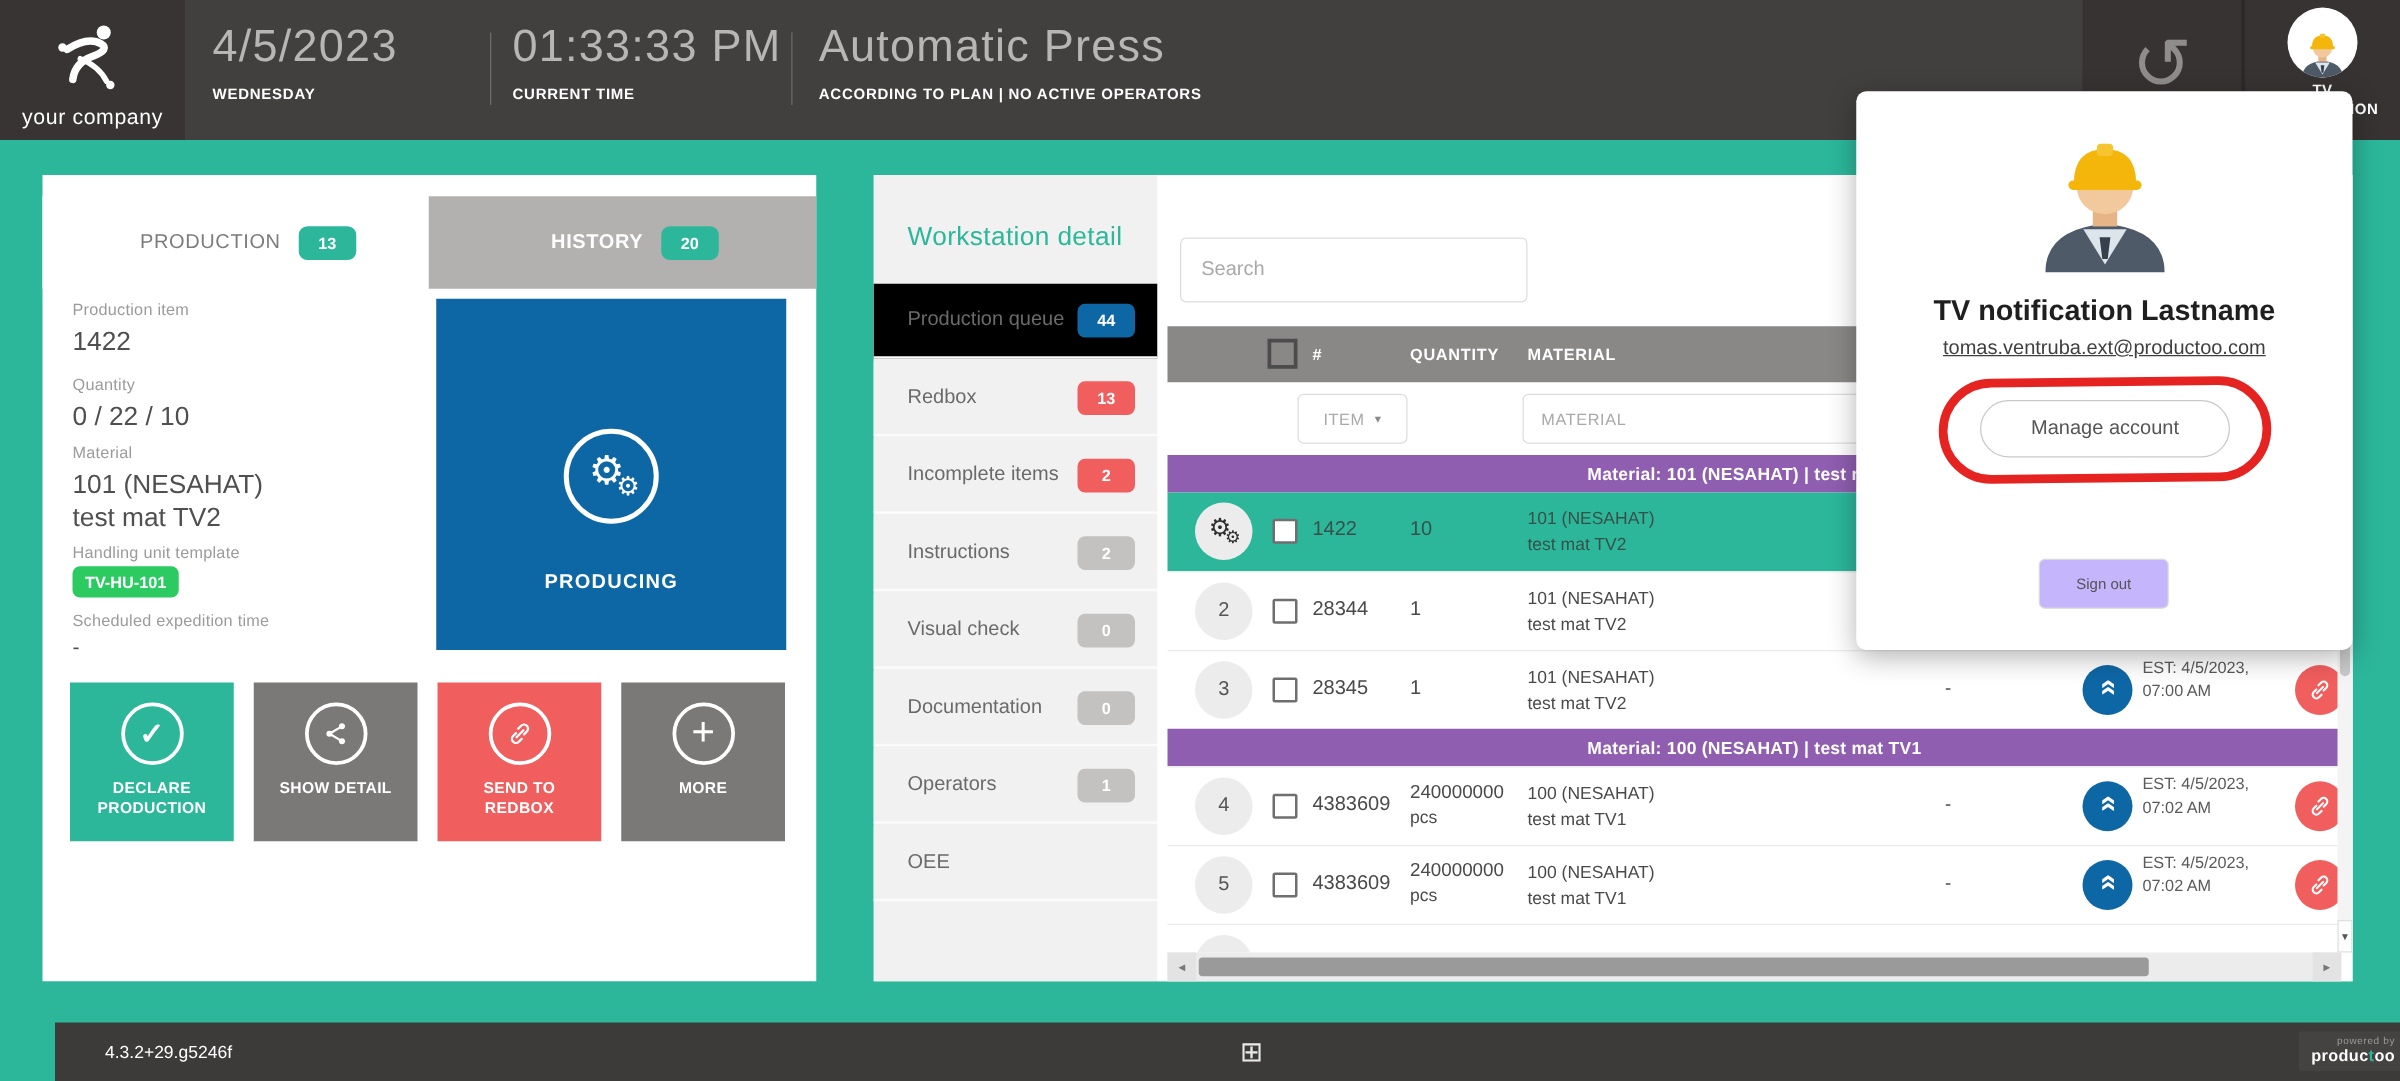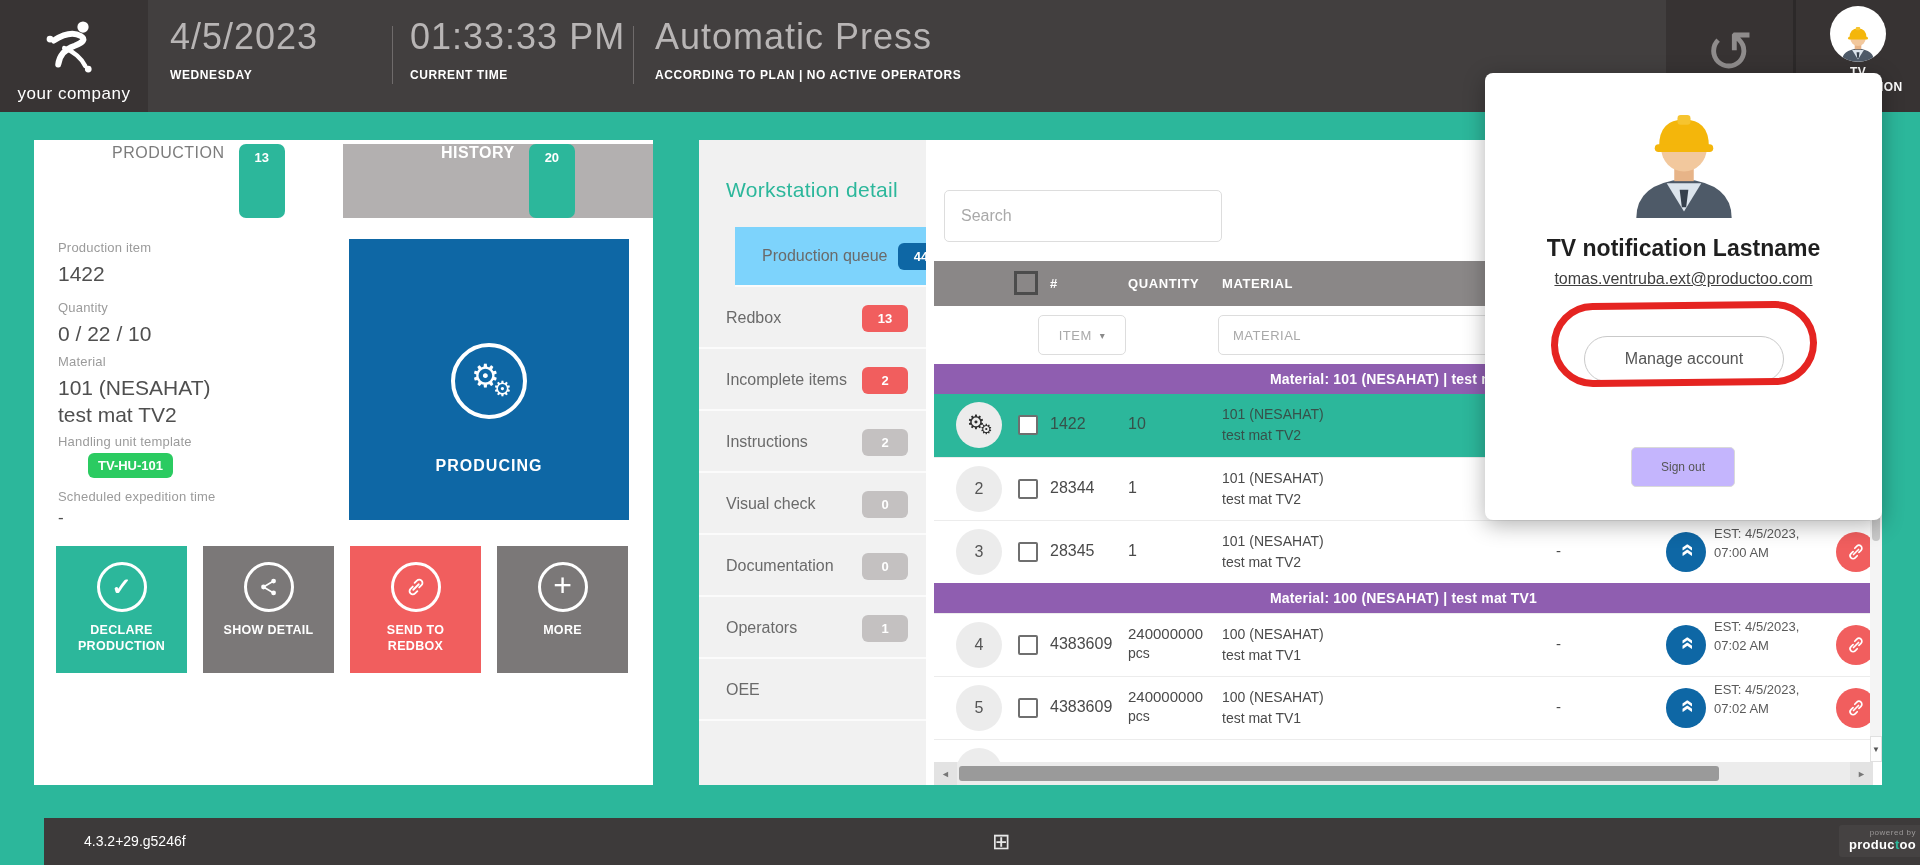--- a/index.html
+++ b/index.html
@@ -22,32 +22,32 @@
   .undo-glyph { font-size:58px; color:#8F8C8C; line-height:1; transform:translateY(-4px); }
   .hdark-div { position:absolute; left:1793px; top:0; width:3px; height:112px; background:#2C2929; }
   .avatar-block { position:absolute; left:1796px; top:0; width:124px; height:112px; background:#373333;
                   display:flex; flex-direction:column; align-items:center; }
   .avatar { width:56px; height:56px; margin-top:6px; border-radius:50%; background:#fff; overflow:hidden;
             display:flex; align-items:flex-end; justify-content:center; cursor:pointer; }
   .avatar-label { color:#fff; font-size:12px; font-weight:bold; text-align:center; line-height:15px; margin-top:3px; letter-spacing:.4px; }
 
   
   .prod-card { position:absolute; left:34px; top:140px; width:619px; height:645px; background:#fff; z-index:1; }
-  .tab { position:absolute; top:4px; height:74px; display:flex; justify-content:center; cursor:pointer;padding-left:20px; }
+  .tab { position:absolute; top:17px; height:74px; display:flex; align-items:center; justify-content:center; cursor:pointer;padding-left:20px; }
   .tab-production { left:0; width:309px; background:#fff; }
   .tab-history { left:309px; width:310px; background:#B3B0B0; }
   .tab-label { font-size:16px; color:#7C7C7C; letter-spacing:.5px; }
   .tab-history .tab-label { color:#fff; font-weight:bold; }
   .count-badge { margin-left:14px; background:#2CB79B; color:#fff; font-size:13px; font-weight:bold;
                  padding:6px 16px; border-radius:7px; }
   .fields { position:absolute; left:24px; top:0; width:280px; }
   .f-label { position:absolute; font-size:13px; color:#9B9B9B; letter-spacing:.2px; white-space:nowrap; }
   .f-value { position:absolute; font-size:21px; color:#4F4F4F; white-space:nowrap; }
   .hu-badge { position:absolute; background:#2BCB61; color:#fff; font-size:13px; font-weight:bold;
-              padding:5px 10px; border-radius:6px;margin-left:30px; }
+              padding:5px 10px; border-radius:6px; }
   .status-tile { position:absolute; left:315px; top:99px; width:280px; height:281px; background:#0E67A5; }
   .status-circle { position:absolute; left:102px; top:104px; width:76px; height:76px; border:4px solid #fff;
                    border-radius:50%; }
   .gear-big { position:absolute; left:16px; top:10px; font-size:32px; color:#fff; }
   .gear-small { position:absolute; left:38px; top:30px; font-size:21px; color:#fff; }
   .status-label { position:absolute; left:0; top:218px; width:100%; text-align:center;
                   color:#fff; font-size:16px; font-weight:bold; letter-spacing:1px; }
   .action-tile { position:absolute; top:406px; width:131px; height:127px; cursor:pointer;
                  display:flex; flex-direction:column; align-items:center; padding-top:16px; }
   .a-green { left:22px;  background:#2CB79B; }
@@ -60,21 +60,21 @@
                   line-height:1.3; letter-spacing:.3px; padding:0 8px; }
   .glyph-check { font-size:24px; font-weight:bold; }
   .glyph-plus { font-size:32px; font-weight:normal; line-height:1; transform:translateY(-2px); }
 
   
   .main-card { position:absolute; left:699px; top:140px; width:1183px; height:645px; background:#fff; z-index:1; }
   .ws-sidebar { position:absolute; left:0; top:0; width:227px; height:645px; background:#F1F1F1; }
   .ws-title { position:absolute; left:27px; top:38px; font-size:21px; color:#2CB79B; letter-spacing:.3px; }
   .ws-item { position:absolute; left:0; width:227px; height:60px; border-bottom:2px solid #FBFBFB;
              display:flex; align-items:center; padding-left:27px; cursor:pointer; background:#F1F1F1; }
-  .ws-item.active { background:#7dd3fc;margin-left:36px; }
+  .ws-item.active { background:#000000; }
   .ws-label { font-size:16px; color:#6A6A6A; }
   .ws-badge { position:absolute; right:18px; width:46px; height:27px; border-radius:6px;
               display:flex; align-items:center; justify-content:center; color:#fff; font-size:13px; font-weight:bold; }
   .b-blue { background:#0E67A5; } .b-red { background:#F15E5E; } .b-gray { background:#C4C1C1; }
 
   .table-area { position:absolute; left:227px; top:0; width:956px; height:645px; background:#fff; }
   .search-box { position:absolute; left:18px; top:50px; width:278px; height:52px; border:1.5px solid #DDD;
                 border-radius:5px; font-size:16px; color:#555; padding:0 16px; outline:none;
                 font-family:"Liberation Sans", sans-serif; }
   .search-box::placeholder { color:#A9A9A9; }
@@ -128,21 +128,21 @@
 
   
   .popup { position:absolute; left:1485px; top:73px; width:397px; height:447px; background:#fff; z-index:50;
            border-radius:8px; box-shadow:0 5px 22px rgba(0,0,0,.3); }
   .popup-avatar { position:absolute; left:0; top:28px; width:100%; display:flex; justify-content:center; }
   .popup-name { position:absolute; left:0; top:162px; width:100%; text-align:center;
                 font-size:23px; font-weight:bold; color:#1F1F1F; }
   .popup-email { position:absolute; left:0; top:197px; width:100%; text-align:center; font-size:16px; color:#3F3F3F;text-decoration:underline; }
   .manage-btn { position:absolute; left:99px; top:247px; width:200px; height:46px; background:#fff;
                 border:1.5px solid #C9C9C9; border-radius:24px; font-size:16px; color:#555; cursor:pointer;
-                font-family:"Liberation Sans", sans-serif;margin-top:16px; }
+                font-family:"Liberation Sans", sans-serif; }
   .annotation { position:absolute; left:66px; top:229px; width:266px; height:84px; border:7px solid #E52421;
                 border-radius:46px; transform:rotate(-.6deg); pointer-events:none; }
   .signout-btn { position:absolute; left:146px; top:374px; width:104px; height:40px; background:#c4b5fd;
                  border:1.5px solid #D9D9D9; border-radius:5px; font-size:12px; color:#555; cursor:pointer;
                  font-family:"Liberation Sans", sans-serif; }
 
   
   .footer { position:absolute; left:0; top:818px; width:1920px; height:47px; background:#3D3A3A; z-index:10;margin-left:44px; }
   .version { position:absolute; left:40px; top:15px; font-size:14px; color:#fff; }
   .grid-icon { position:absolute; left:948px; top:11px; font-size:22px; color:#E8E8E8; cursor:pointer; }

